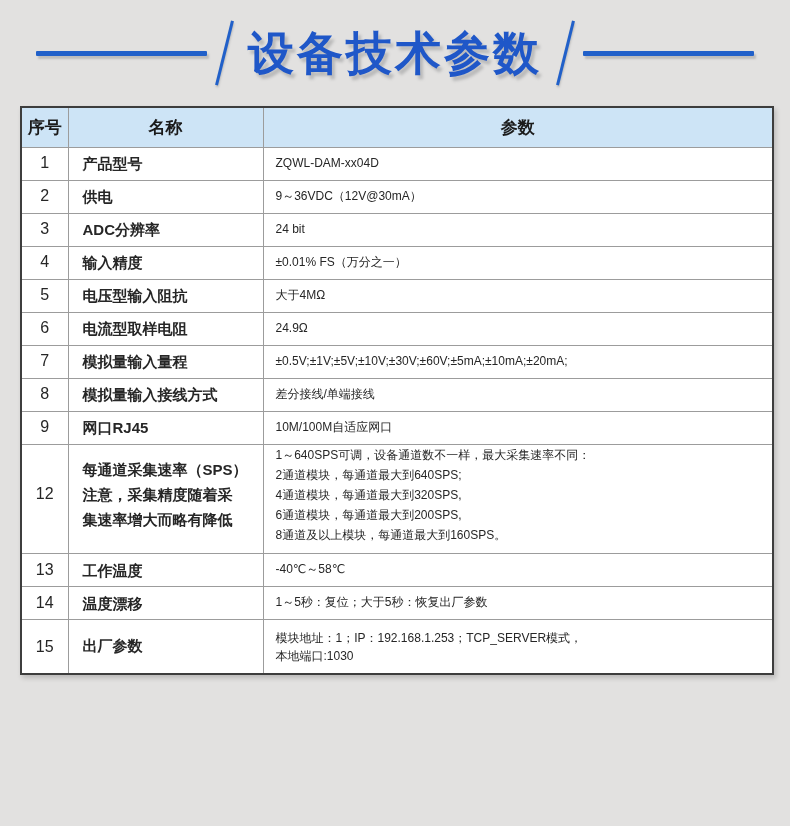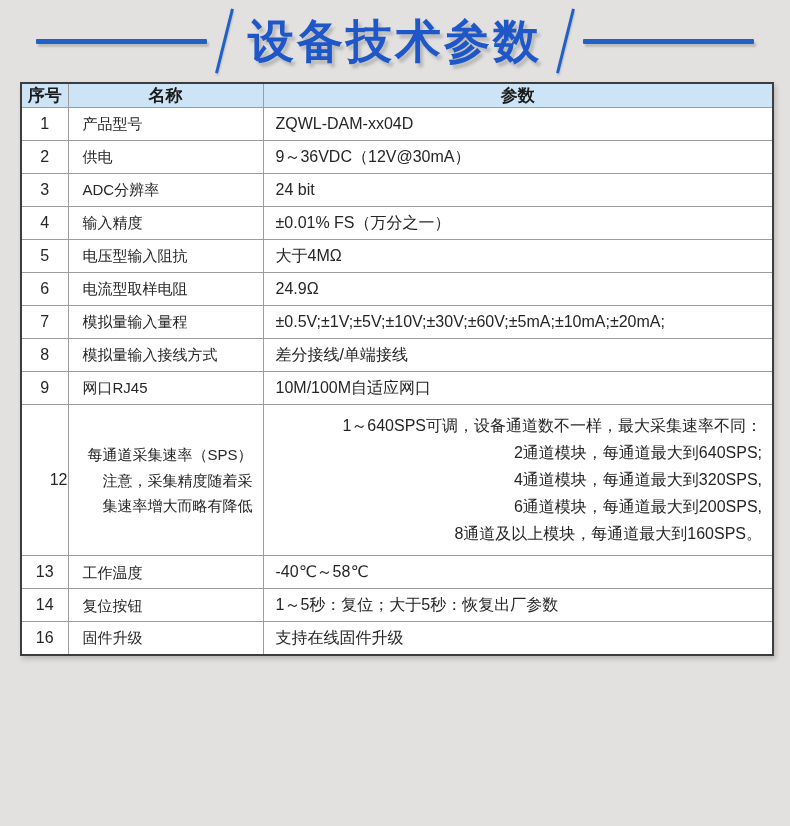--- a/index.html
+++ b/index.html
@@ -10,21 +10,21 @@
     width: 790px;
     height: 826px;
     background: #e2e1e0;
     font-family: "Liberation Sans", "DejaVu Sans", sans-serif;
     color: #262626;
     overflow: hidden;
   }
 
   
   .banner {
-    height: 82px;
+    height: 106px;
     display: flex;
     align-items: center;
     justify-content: center;
   }
   .banner-line {
     width: 171px;
     height: 5px;
     background: #2160c9;
     border-radius: 1px;
     box-shadow: 2px 3px 2px rgba(120,120,120,0.35);
@@ -59,54 +59,54 @@
     table-layout: fixed;
   }
   .spec-table th,
   .spec-table td {
     border: 1px solid #9c9c9c;
     vertical-align: middle;
     box-sizing: border-box;
   }
   .spec-table th {
     background: #cde4f6;
-    height: 24px;
+    height: 40px;
     font-size: 17px;
     font-weight: 700;
     color: #1a1a1a;
     text-align: center;
     padding: 0;
   }
   .spec-table td {
     height: 33px;
-    font-size: 16px;
+    font-size: 12px;
     line-height: 1.3;
     padding: 3px 10px;
   }
   td.cell-no {
     text-align: center;
     padding: 0;
     font-size: 16px;
   }
   td.cell-name {
     font-size: 15px;
     padding-left: 14px;
+    font-weight: bold;
   }
   td.cell-param {
     padding-left: 12px;
   }
   .pre {
     white-space: pre-line;
   }
   tr.tall td {
     height: auto;
     line-height: 1.68;
-    padding-top: 8px;
+    padding-top: 0;
     padding-bottom: 8px;
-    text-align: right;
   }
   tr.two-line td {
     height: 54px;
     line-height: 1.5;
   }
 </style>
 </head>
 <body>
 
 <div class="banner">
@@ -187,22 +187,23 @@
 6通道模块，每通道最大到200SPS,
 8通道及以上模块，每通道最大到160SPS。</td>
     </tr>
     <tr>
       <td class="cell-no">13</td>
       <td class="cell-name">工作温度</td>
       <td class="cell-param">-40℃～58℃</td>
     </tr>
     <tr>
       <td class="cell-no">14</td>
-      <td class="cell-name">复位按钮</td>
+      <td class="cell-name">温度漂移</td>
       <td class="cell-param">1～5秒：复位；大于5秒：恢复出厂参数</td>
     </tr>
-    <tr>
-      <td class="cell-no">16</td>
-      <td class="cell-name">固件升级</td>
-      <td class="cell-param">支持在线固件升级</td>
+    <tr class="two-line">
+      <td class="cell-no">15</td>
+      <td class="cell-name">出厂参数</td>
+      <td class="cell-param pre">模块地址：1；IP：192.168.1.253；TCP_SERVER模式，
+本地端口:1030</td>
     </tr>
   </tbody>
 </table>
 
 </body></html>

